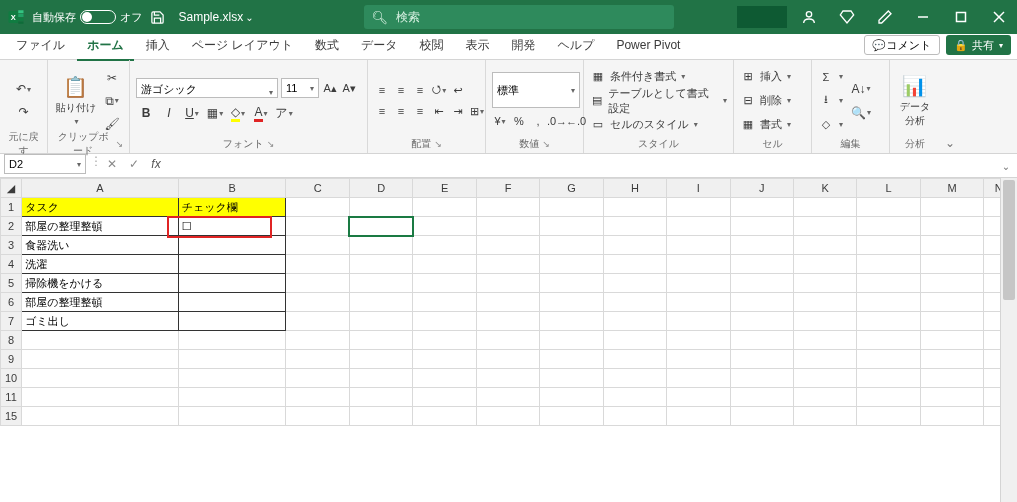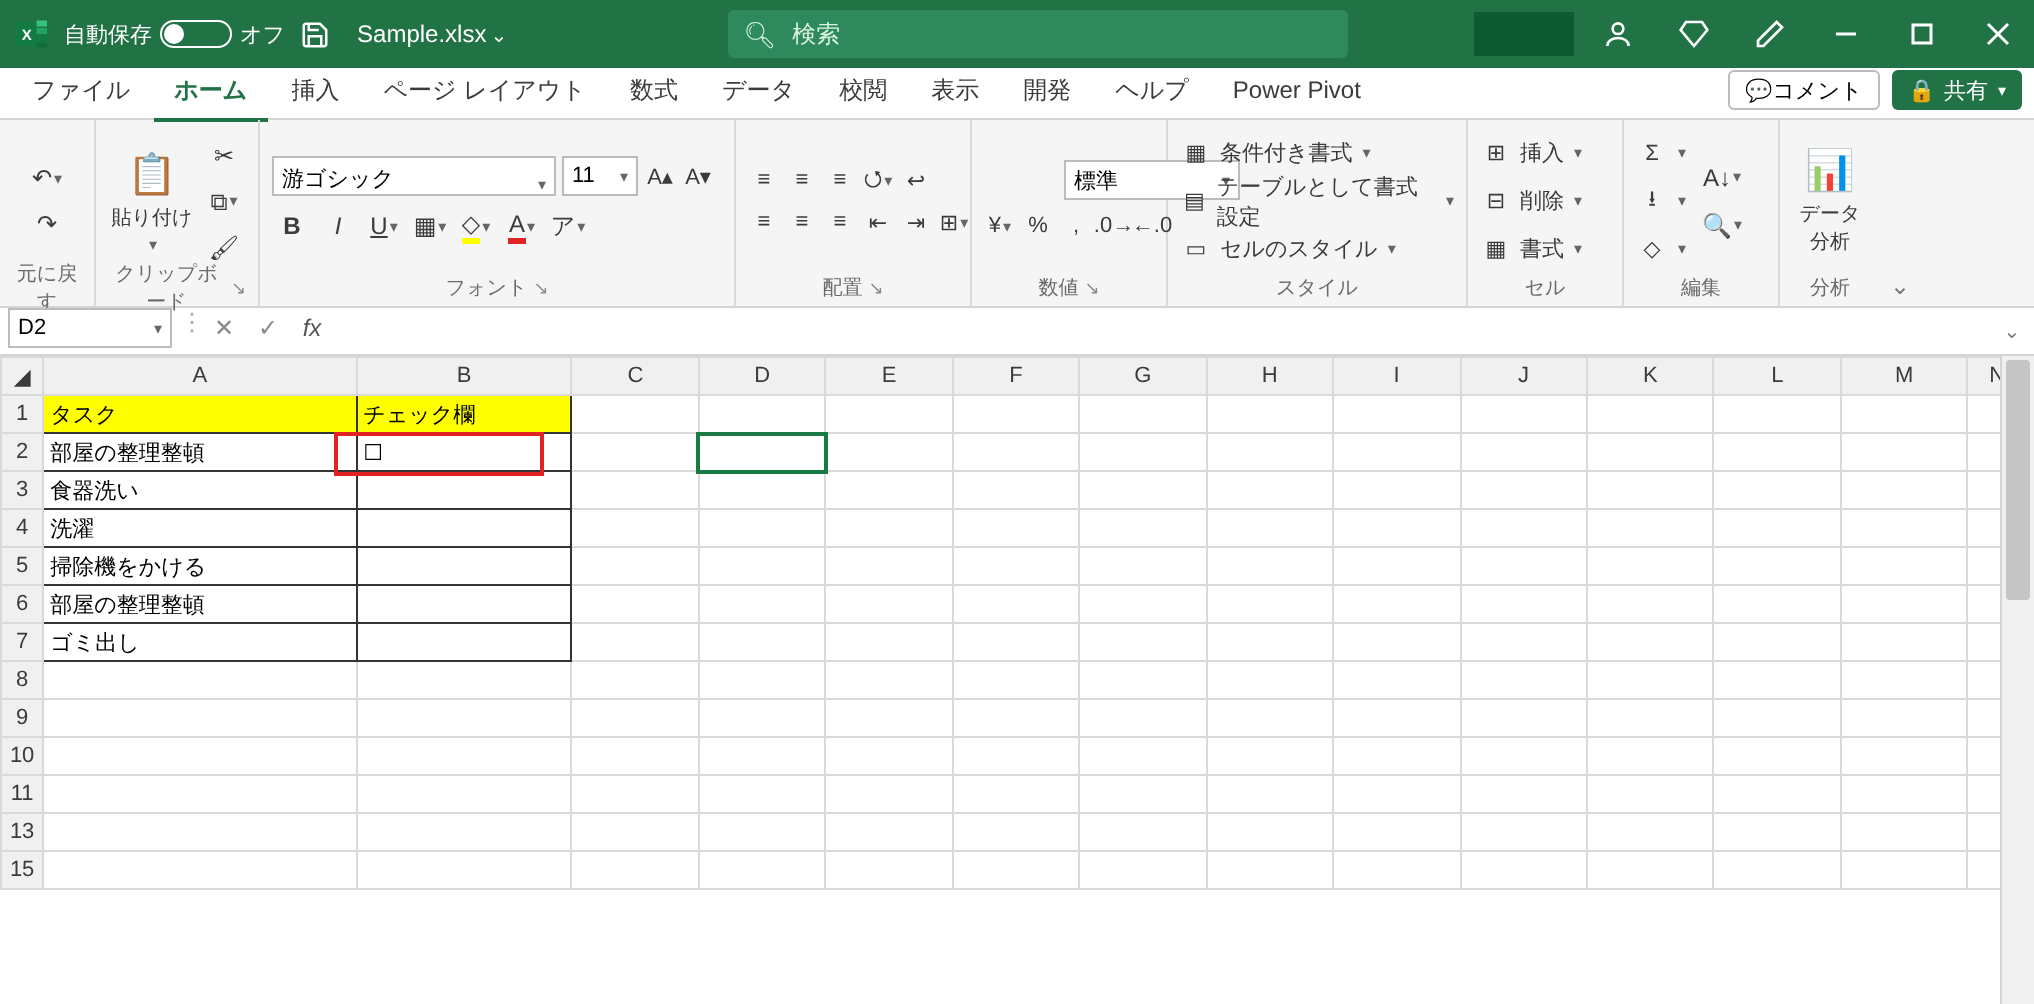--- a/index.html
+++ b/index.html
@@ -38,21 +38,21 @@
   .bigbtn { display: flex; flex-direction: column; align-items: center; justify-content: center; width: 44px; gap: 2px; color:#3b3b3b;}
   .bigbtn .ic { font-size: 20px; }
   .bigbtn .txt { font-size: 10px; }
   .col { display: flex; flex-direction: column; gap: 3px; align-items: flex-start; }
   .row { display: flex; align-items: center; gap: 3px; }
   .sq { width: 20px; height: 20px; display: flex; align-items: center; justify-content: center; border-radius: 2px; color:#3b3b3b;}
   .sq.sm{width:16px;height:16px;font-size:11px;}
   .dd { font-size: 8px; color: #666; margin-left:1px;}
   .fontname { width: 142px; height: 20px; border: 1px solid #bcbcbc; background:#fff; font-size: 11px; padding: 0 4px; display:flex; align-items:flex-end; justify-content:space-between;}
   .fontsize { width: 38px; height: 20px; border: 1px solid #bcbcbc; background:#fff; font-size: 11px; padding: 0 4px; display:flex; align-items:center; justify-content:space-between;}
-  .numfmt { width: 88px; height: 20px; border: 1px solid #bcbcbc; background:#fff; font-size: 11px; padding: 0 4px; display:flex; align-items:center; justify-content:space-between;margin-left:40px;}
+  .numfmt { width: 88px; height: 36px; border: 1px solid #bcbcbc; background:#fff; font-size: 11px; padding: 0 4px; display:flex; align-items:center; justify-content:space-between;}
   .linebtn{display:flex;align-items:center;gap:4px;font-size:11px;color:#3b3b3b;height:20px;}
   .linebtn .ic{width:16px;text-align:center;}
 
   
   .fbar { height: 24px; display: flex; align-items: flex-start; border-bottom: 1px solid #d4d4d4; }
   .namebox { width: 82px; height: 20px; margin: 0 4px; border: 1px solid #bcbcbc; background:#fff; font-size: 11px; padding: 0 4px; display:flex; align-items:center; justify-content:space-between;}
   .fx-btns{display:flex;align-items:center;gap:2px;}
   .fx-btns .sq{color:#8a8a8a;}
   .formula{flex:1;height:20px;padding:0 4px;font-size:11px;}
 
@@ -611,37 +611,20 @@
           <td></td>
           <td></td>
           <td></td>
           <td></td>
           <td></td>
           <td></td>
           <td></td>
           <td></td>
         </tr>
   <tr>
-          <th class="rowh">13</th>
-          <td></td>
-          <td></td>
-          <td></td>
-          <td></td>
-          <td></td>
-          <td></td>
-          <td></td>
-          <td></td>
-          <td></td>
-          <td></td>
-          <td></td>
-          <td></td>
-          <td></td>
-          <td></td>
-        </tr>
-  <tr>
           <th class="rowh">15</th>
           <td></td>
           <td></td>
           <td></td>
           <td></td>
           <td></td>
           <td></td>
           <td></td>
           <td></td>
           <td></td>

